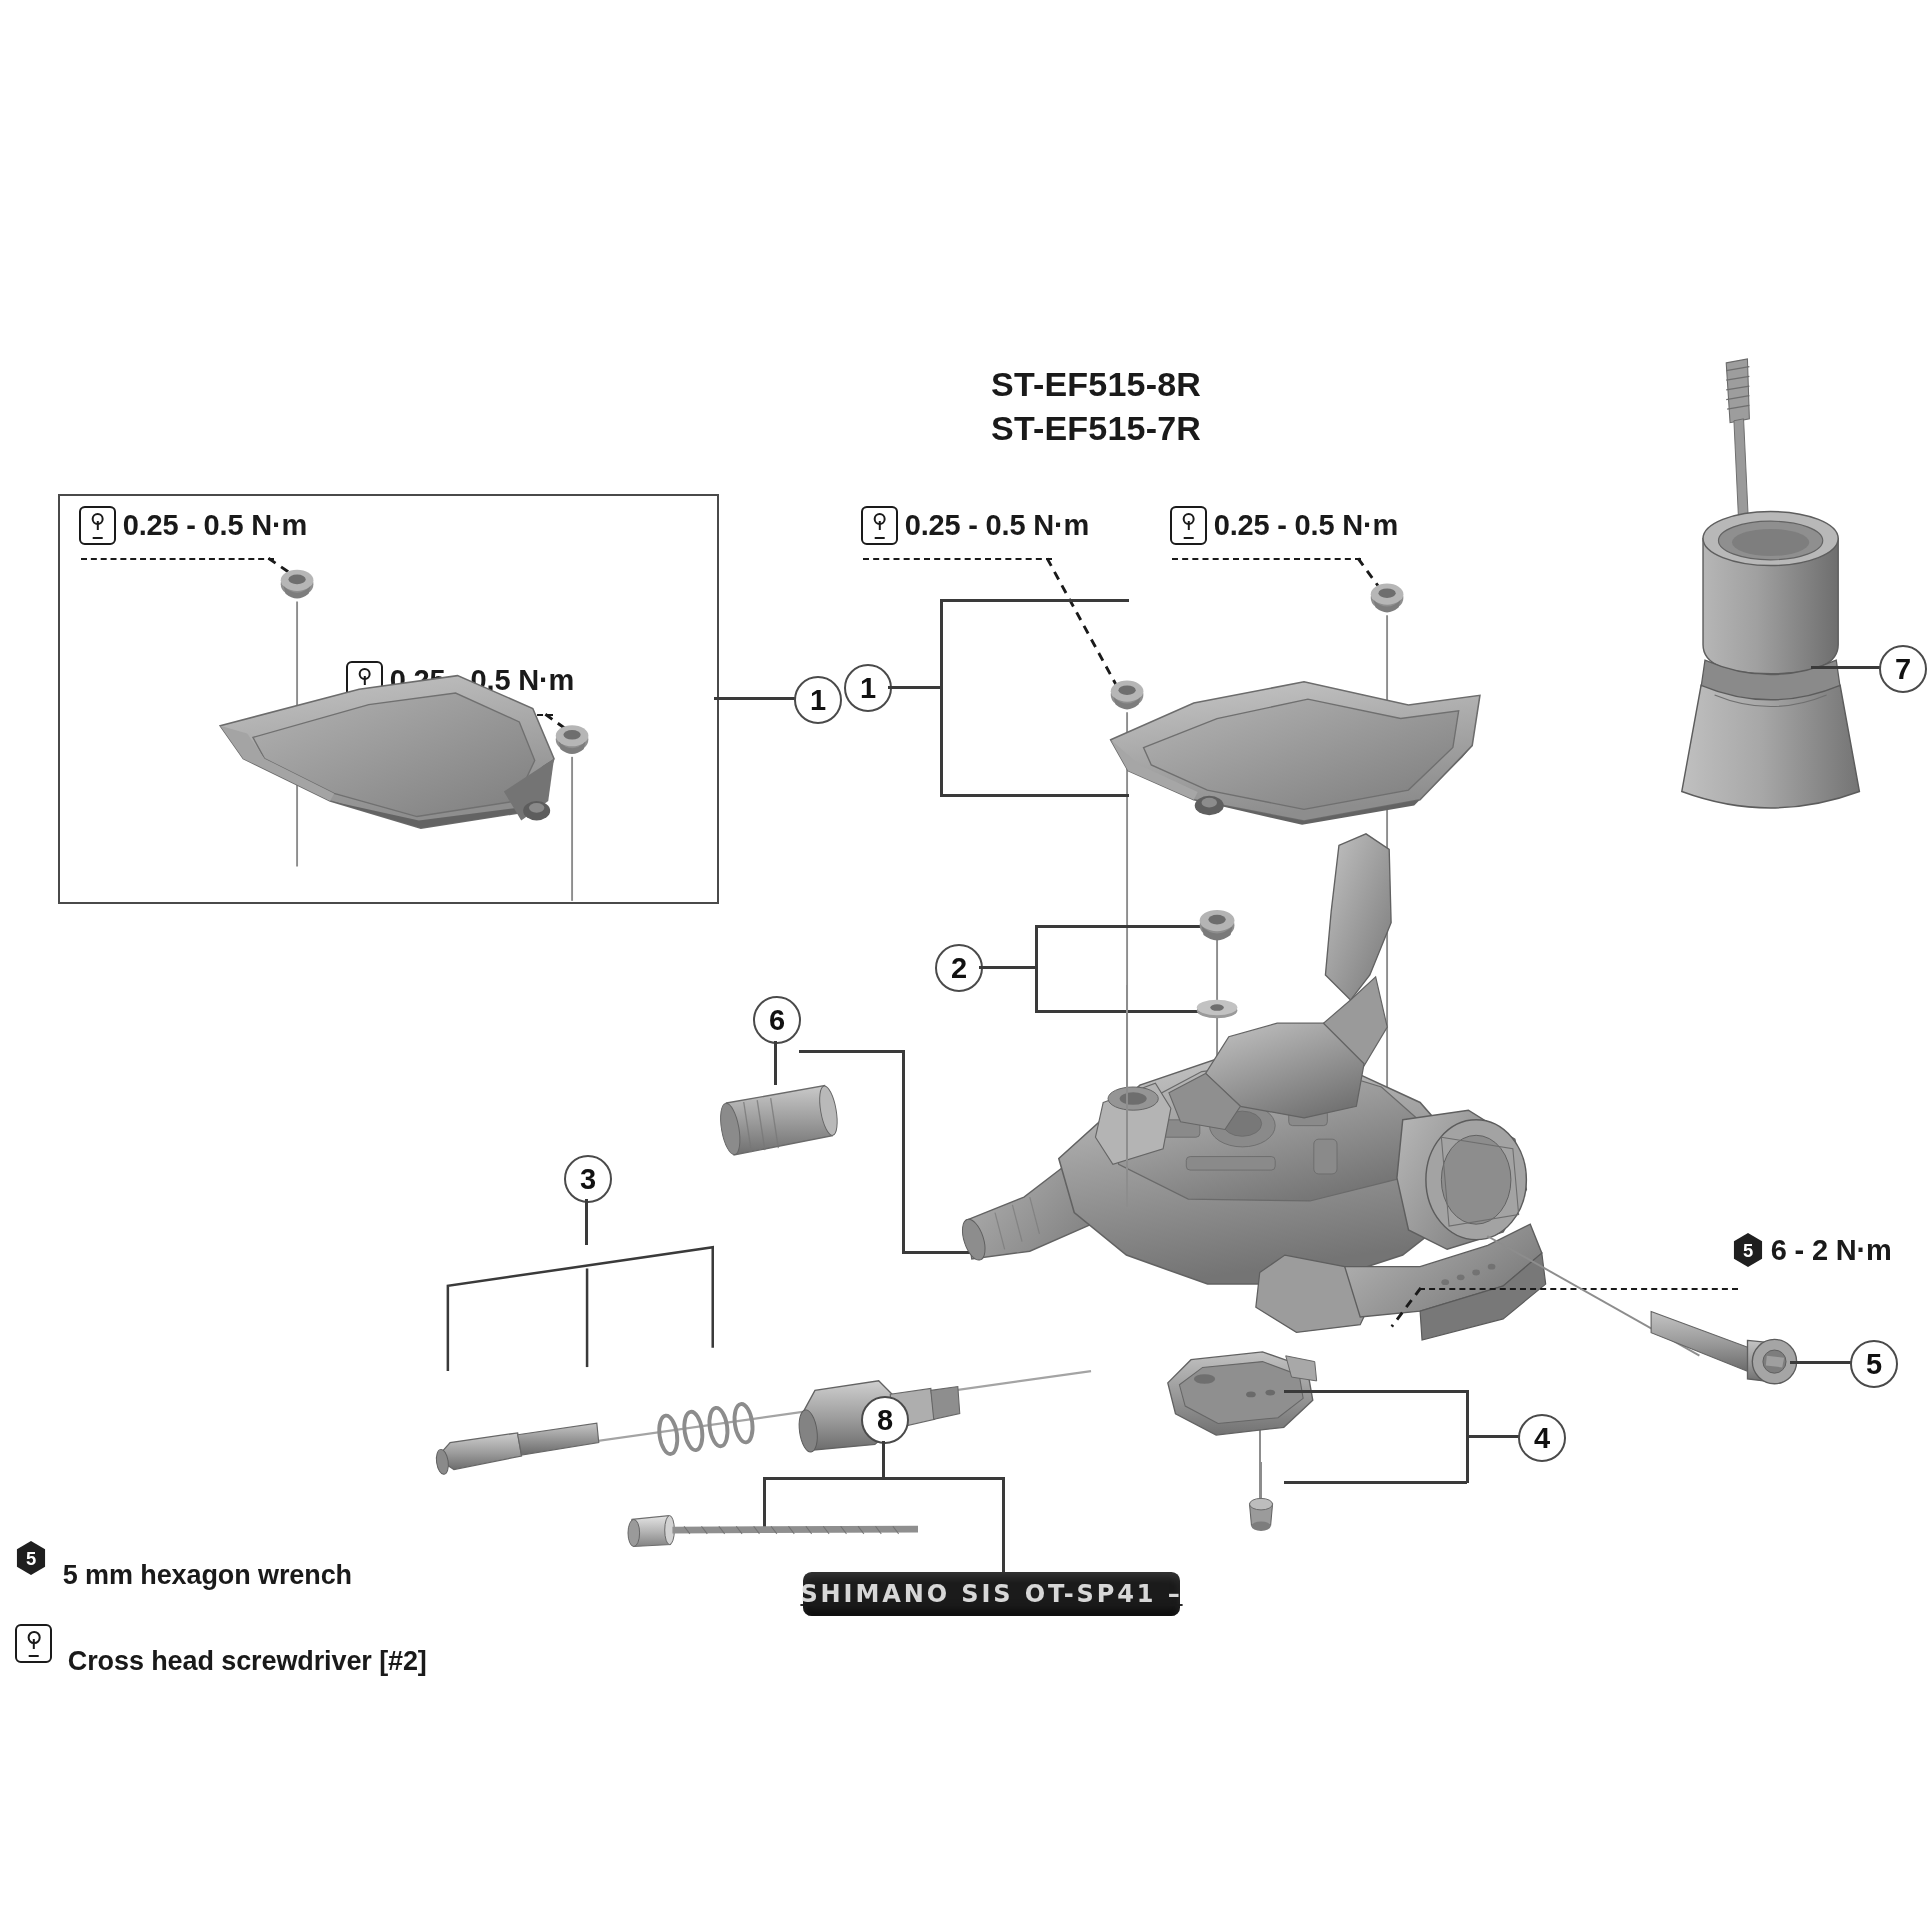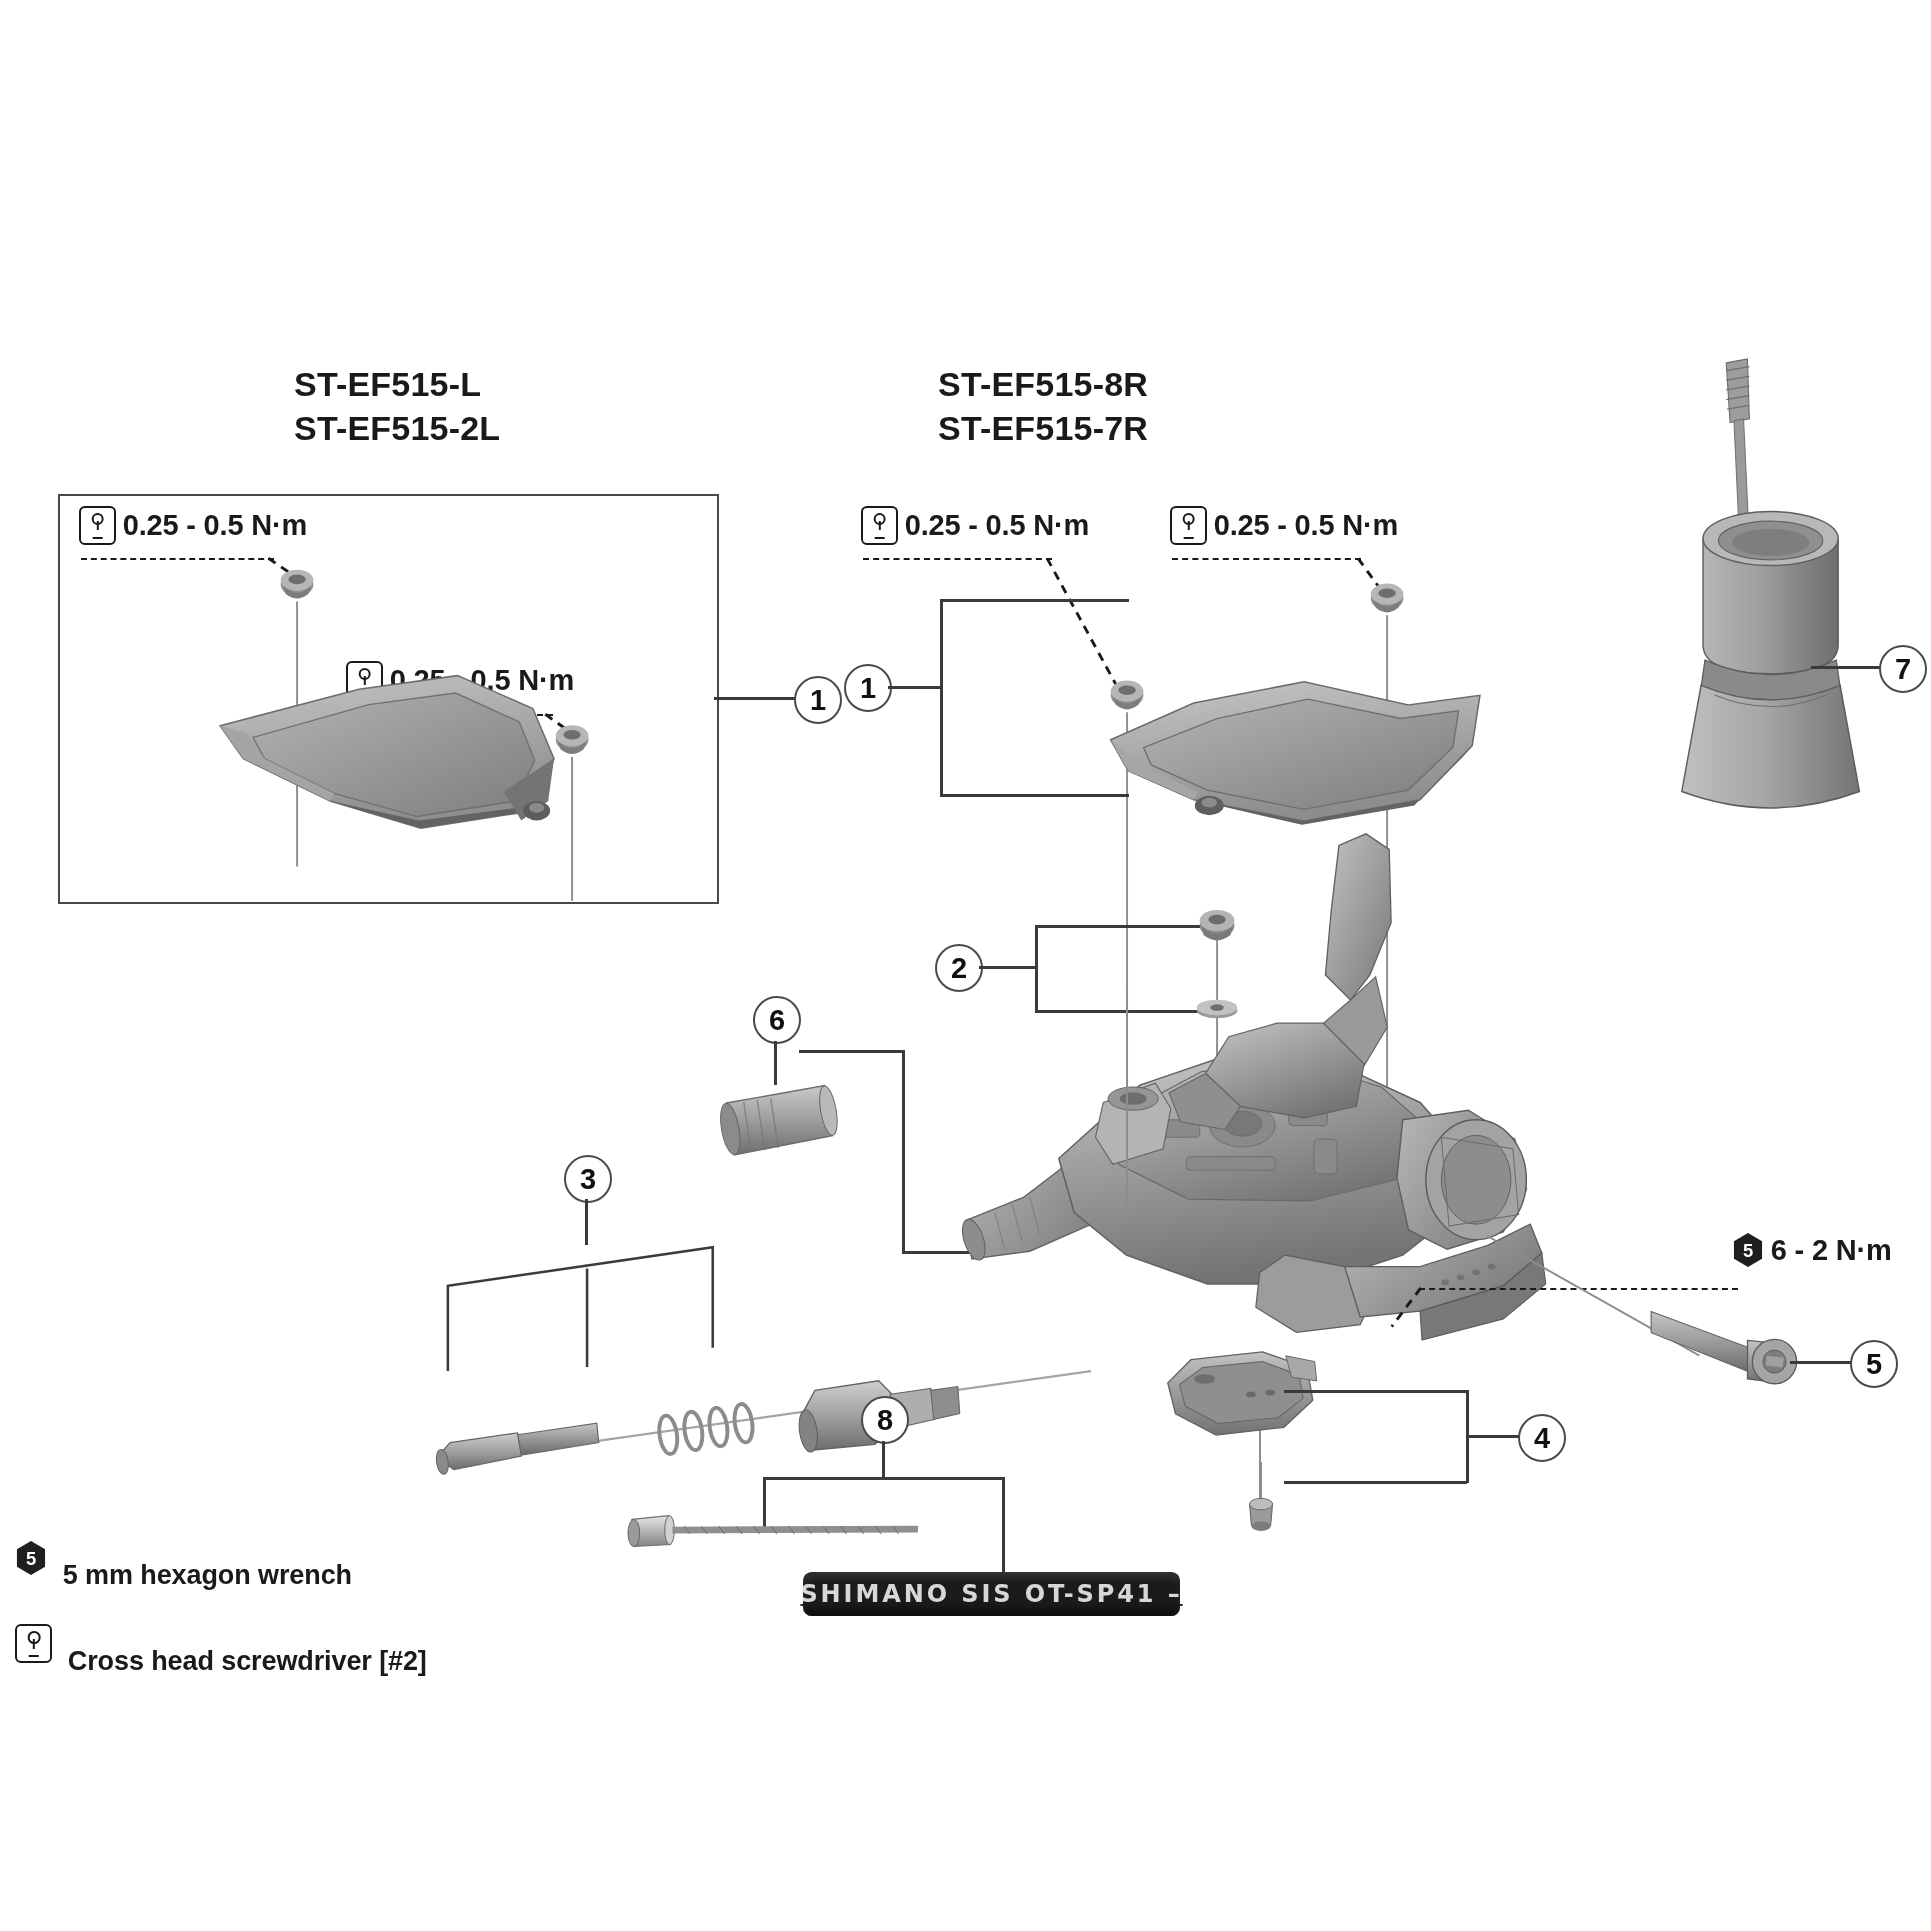--- a/index.html
+++ b/index.html
@@ -52,23 +52,21 @@
   .cable-outer .brand{color:#e8e8e8;font-size:24px;font-weight:bold;letter-spacing:2.9px;
        font-family:"DejaVu Sans", sans-serif;opacity:.92;white-space:nowrap;}
 
   svg.art{position:absolute;overflow:visible;}
 </style>
 </head>
 <body>
 
 <div class="stage">
 
-  <div class="abs model-title" style="left:294px;top:362px;">ST-EF515-L
-ST-EF515-2L</div>
-  <div class="abs model-title" style="left:938px;top:362px;">ST-EF515-8R
+  <div class="abs model-title" style="left:991px;top:362px;">ST-EF515-8R
 ST-EF515-7R</div>
 
   <div class="framebox" style="left:58px;top:494px;width:657px;height:406px;"></div>
 
   <div class="abs torque" style="left:79px;top:506px;">
     <span class="tool-screwdriver">
       <span class="ring"></span>
         <span class="stem"></span>
         <span class="serif"></span>
     </span>

